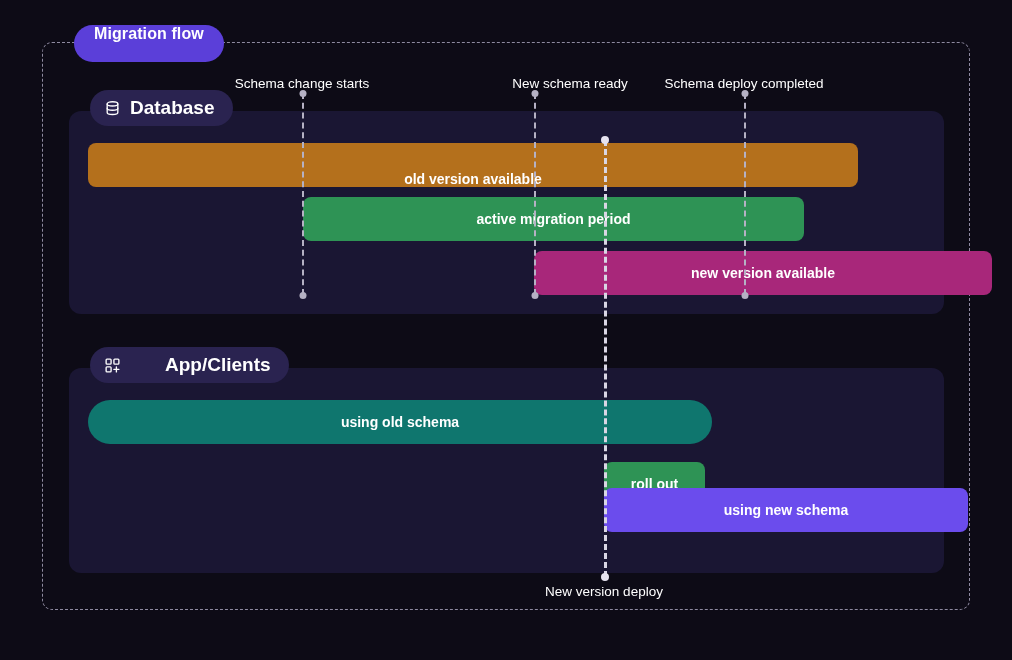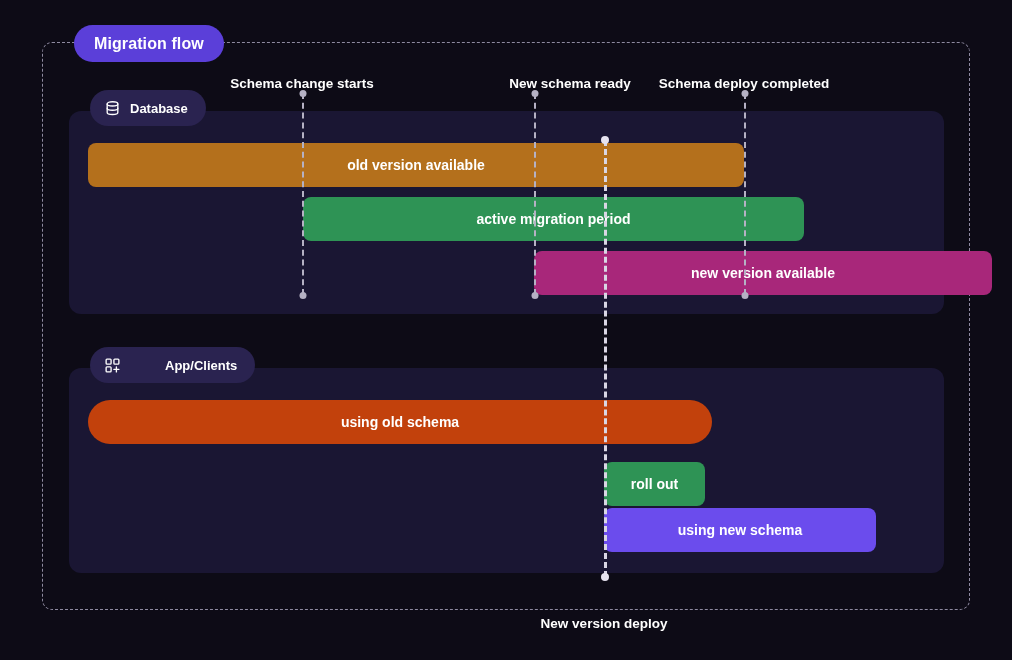--- a/index.html
+++ b/index.html
@@ -24,21 +24,21 @@
     border-radius: 10px;
     background: transparent;
   }
 
   
   .title-pill {
     position: absolute;
     left: 74px; top: 25px;
     height: 37px;
     padding: 0 20px;
-    display: flex; align-items: center;
+    display: flex; align-items: flex-start;
     background: #5b3fd9;
     border-radius: 19px;
     color: #ffffff;
     font-size: 16px;
     font-weight: bold;
     letter-spacing: .1px;
     z-index: 30;
   }
 
   
@@ -54,35 +54,35 @@
 
   
   .lane-badge {
     position: absolute;
     height: 36px;
     padding: 0 18px 0 14px;
     display: flex; align-items: center; gap: 9px;
     background: #2a2350;
     border-radius: 18px;
     color: #ffffff;
-    font-size: 13px;
+    font-size: 19px;
     font-weight: bold;
     z-index: 25;
   }
   .lane-badge.db  { left: 90px; top: 90px; }
   .lane-badge.app { left: 90px; top: 347px; gap: 44px; }
   .lane-badge svg { display: block; }
 
   
   .marker-label {
     position: absolute;
     transform: translateX(-50%);
     color: #ffffff;
     font-size: 13.5px;
-    font-weight: bold;
+    font-weight: normal;
     white-space: nowrap;
     z-index: 20;
   }
 
   
   .vline {
     position: absolute;
     width: 0;
     border-left: 2px dashed;
     z-index: 18;
@@ -120,24 +120,23 @@
     z-index: 15;
     white-space: nowrap;
   }
 
   
   .bottom-label {
     position: absolute;
     transform: translateX(-50%);
     color: #ffffff;
     font-size: 13.5px;
-    font-weight: bold;
+    font-weight: normal;
     white-space: nowrap;
     z-index: 20;
-    margin-top: 32px;
   }
 </style>
 </head>
 <body>
 
 <div id="stage">
 
   <div class="outer-frame"></div>
 
   <div class="lane db"></div>
@@ -182,33 +181,33 @@
       <div class="vline" style="left: 744px; top: 93px; height: 202px; border-left-color: rgb(181, 177, 196);"></div>
       <div class="vdot" style="left: 745px; top: 90px; background: rgb(181, 177, 196);"></div>
       <div class="vdot" style="left: 745px; top: 292px; background: rgb(181, 177, 196);"></div>
       <div class="marker-label" style="left: 744px; top: 76px;">Schema deploy completed</div>
       <div class="vline deploy" style="left: 604px; top: 140px; height: 437px;"></div>
       <div class="vdot deploy" style="left: 605px; top: 136px;"></div>
       <div class="vdot deploy" style="left: 605px; top: 573px;"></div>
       <div class="bottom-label" style="left: 604px; top: 584px;">New version deploy</div>
     </div>
   <div id="bars-layer">
-      <div class="bar" style="left: 88px; top: 143px; width: 656px; background: rgb(180, 112, 28);">
+      <div class="bar" style="left: 88px; top: 143px; width: 770px; background: rgb(180, 112, 28); align-items: flex-end;">
         <span>old version available</span>
       </div>
       <div class="bar" style="left: 303px; top: 197px; width: 501px; background: rgb(46, 147, 85);">
         <span>active migration period</span>
       </div>
       <div class="bar" style="left: 534px; top: 251px; width: 458px; background: rgb(168, 39, 122);">
         <span>new version available</span>
       </div>
-      <div class="bar" style="left: 88px; top: 400px; width: 624px; background: #c2410c; border-radius: 22px;">
+      <div class="bar" style="left: 88px; top: 400px; width: 624px; background: #0f766e; border-radius: 22px;">
         <span>using old schema</span>
       </div>
       <div class="bar" style="left: 604px; top: 454px; width: 101px; background: rgb(46, 147, 85); margin-top: 8px;">
         <span>roll out</span>
       </div>
-      <div class="bar" style="left: 604px; top: 508px; width: 272px; background: rgb(107, 76, 237);">
+      <div class="bar" style="left: 604px; top: 488px; width: 364px; background: rgb(107, 76, 237);">
         <span>using new schema</span>
       </div>
     </div>
 
 </div>
 
 </body></html>

